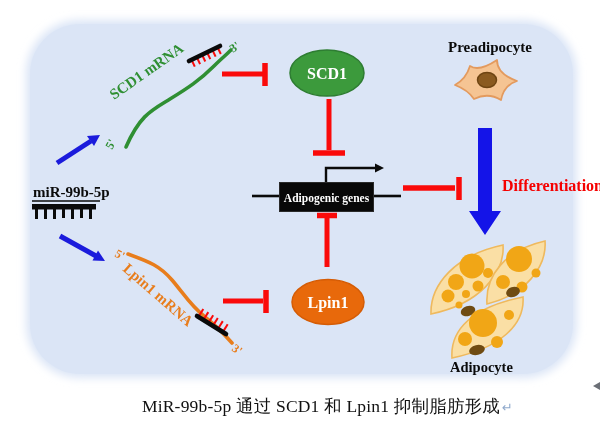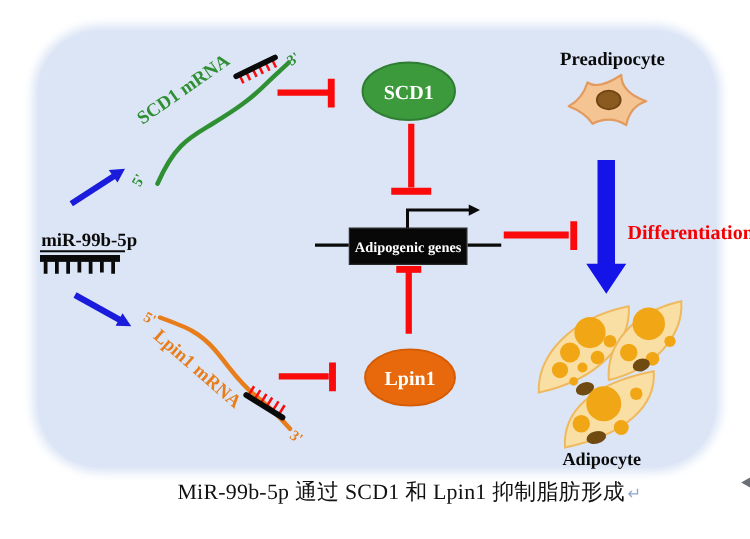--- a/index.html
+++ b/index.html
@@ -1,19 +1,19 @@
 <!DOCTYPE html>
 <html><head>
 <meta charset="utf-8">
 <style>
   html,body{margin:0;padding:0;background:#ffffff;}
   .page{position:relative;width:600px;height:431px;background:#ffffff;overflow:hidden;
         font-family:"Liberation Serif","DejaVu Serif",serif;}
   svg text{font-family:"Liberation Serif","DejaVu Serif",serif;font-weight:bold;}
-  .caption{position:absolute;left:55px;top:381px;width:545px;text-align:center;
+  .caption{position:absolute;left:55px;top:394px;width:545px;text-align:center;
            font-size:17.5px;color:#111;letter-spacing:.2px;}
   .caption .ret{color:#8fa9cc;font-size:13px;margin-left:2px;
                 font-family:"DejaVu Sans",sans-serif;}
 </style>
 </head>
 <body>
 
 <div class="page">
 
 <svg width="600" height="431" viewBox="0 0 600 431">

